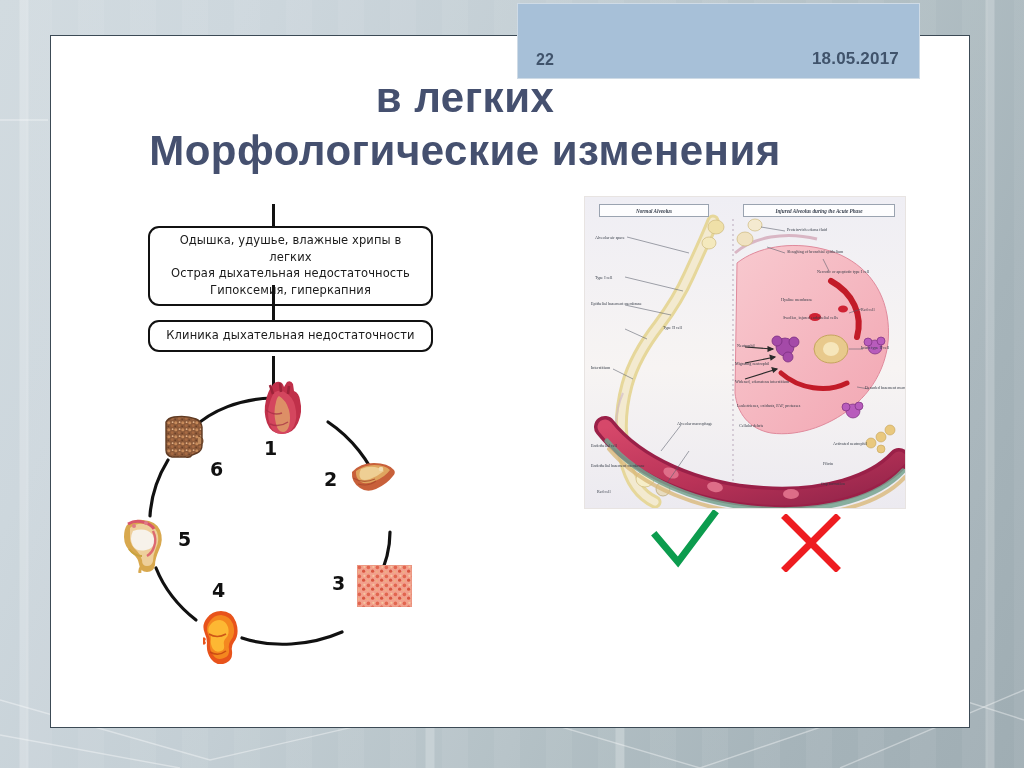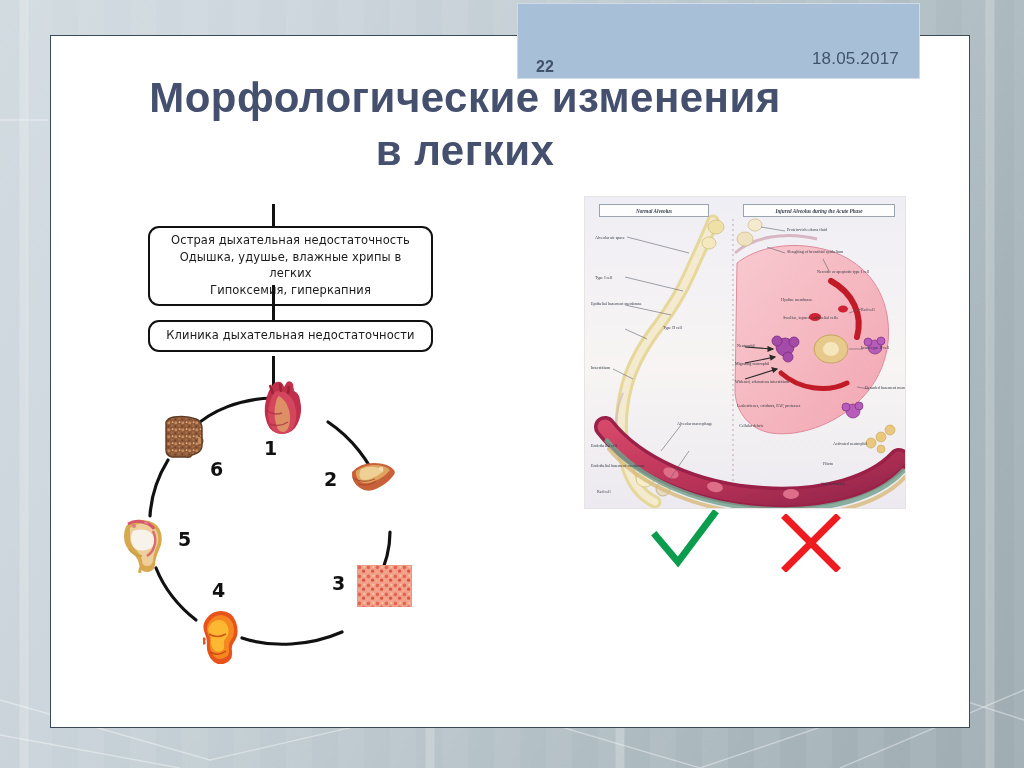--- a/index.html
+++ b/index.html
@@ -47,27 +47,27 @@
   
   #header-bar {
     position: absolute;
     left: 517px; top: 3px;
     width: 403px; height: 76px;
     background: #a7c0d8;
     border: 1px solid #cfdbe6;
     box-sizing: border-box;
   }
   #slide-number {
-    position: absolute; left: 18px; bottom: 2px;
+    position: absolute; left: 18px; bottom: 9px;
     font-size: 16px; font-weight: bold; color: #40536b;
     letter-spacing: .2px;
   }
   #slide-date {
     position: absolute; right: 20px; bottom: 9px;
-    font-size: 17px; font-weight: normal; color: #40536b;
+    font-size: 17px; font-weight: bold; color: #40536b;
     letter-spacing: .2px;
   }
 
   
   #slide-title {
     position: absolute;
     left: 70px; top: 72px;
     width: 790px;
     text-align: center;
     font-size: 42px;
@@ -188,31 +188,31 @@
   </svg>
 
   <div id="content-card"></div>
 
   <div id="header-bar">
     <div id="slide-number">22</div>
     <div id="slide-date">18.05.2017</div>
   </div>
 
   <div id="slide-title">
+    <div>в легких</div>
     <div>Морфологические изменения</div>
-    <div>в легких</div>
   </div>
 
   <div id="flowchart">
 
     <div class="flow-connector" id="conn-top"></div>
 
     <div class="flow-box" id="flow-box-1">
+      <div>Одышка, удушье, влажные хрипы в легких</div>
       <div>Острая дыхательная недостаточность</div>
-      <div>Одышка, удушье, влажные хрипы в легких</div>
       <div>Гипоксемия, гиперкапния</div>
     </div>
 
     <div class="flow-connector" id="conn-middle"></div>
 
     <div class="flow-box" id="flow-box-2">
       <div>Клиника дыхательная недостаточности</div>
     </div>
 
     <div class="flow-connector" id="conn-bottom"></div>

